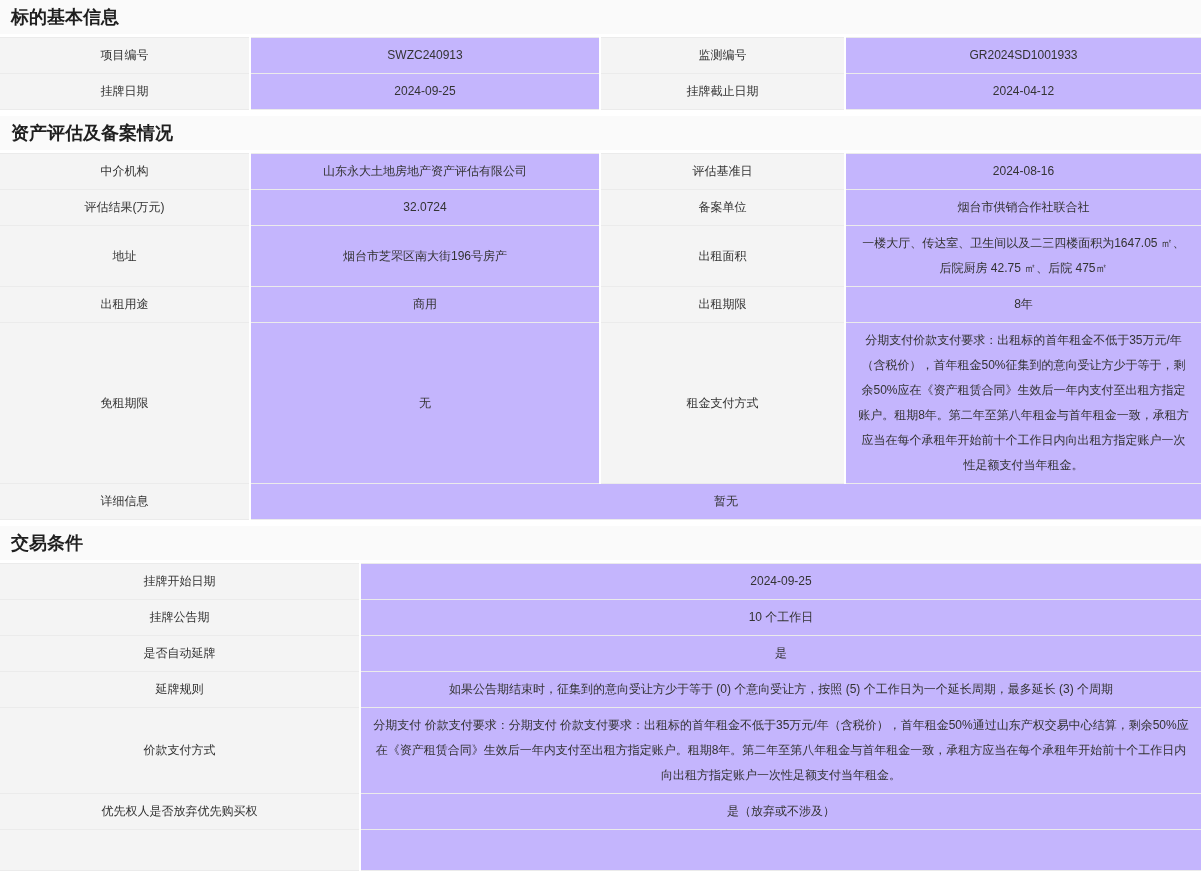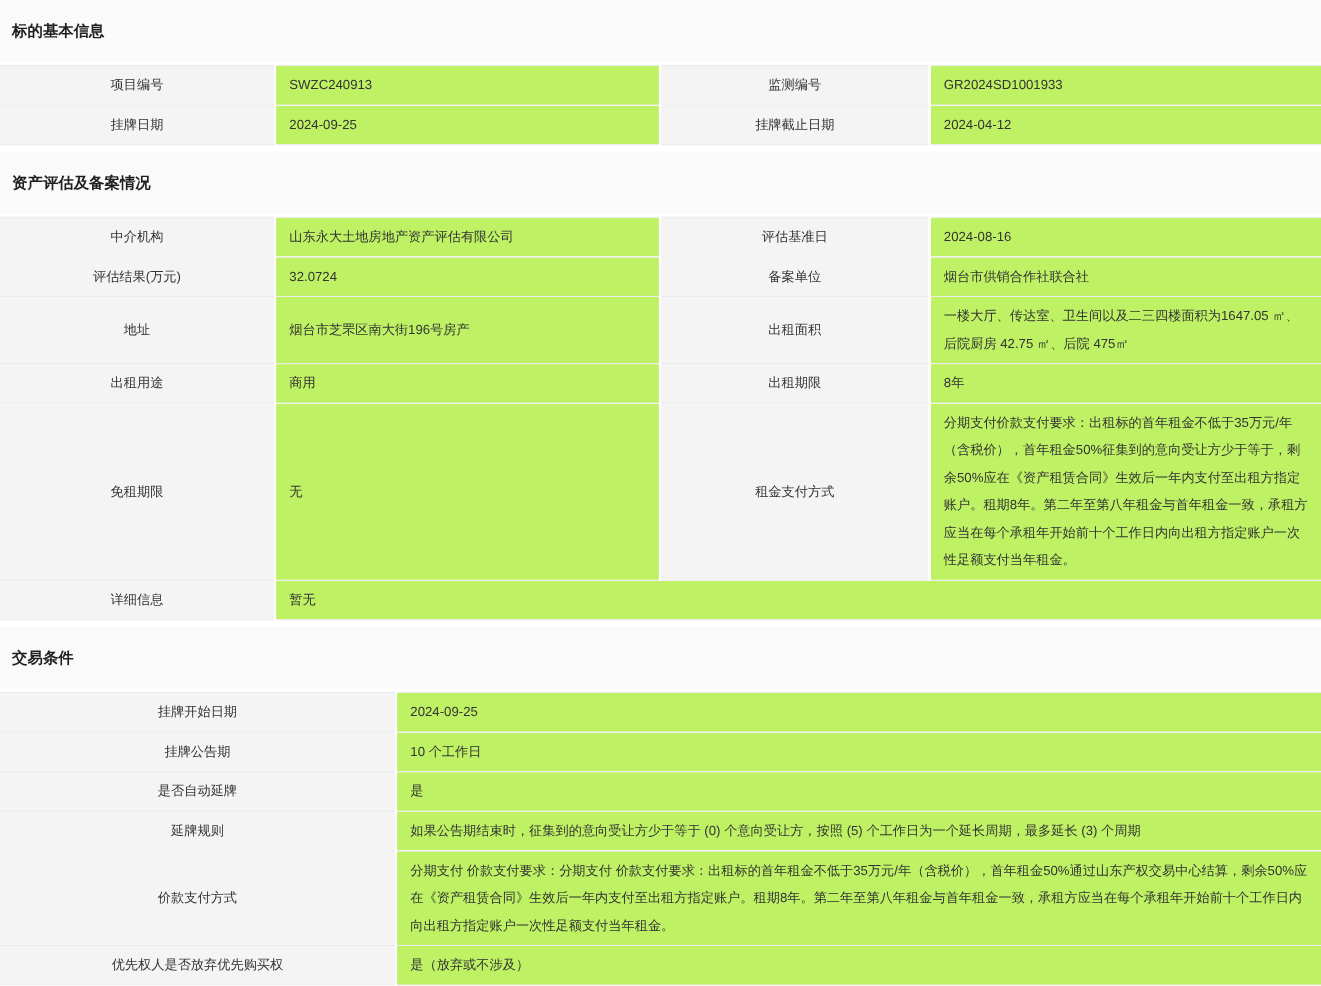--- a/index.html
+++ b/index.html
@@ -12,23 +12,23 @@
     font-family: "Liberation Sans", "DejaVu Sans", sans-serif;
     color: #333333;
     font-size: 14px;
   }
   .section { display: block; }
   .section + .section { margin-top: 6px; }
   .section-title {
     background: #fafafa;
     color: #1f1f1f;
     font-weight: bold;
-    font-size: 14px;
+    font-size: 18px;
     line-height: 16px;
-    padding: 20px 11px;
+    padding: 9px 11px;
     margin-bottom: 3px;
   }
   table.info-table {
     width: 1201px;
     table-layout: fixed;
     border-collapse: collapse;
     border-top: 1px solid #ebebeb;
     font-size: 12px;
   }
   table.info-table td {
@@ -37,22 +37,22 @@
     line-height: 25px;
     padding: 5px 12px;
     overflow: hidden;
   }
   td.cell-label {
     background: #f4f4f4;
     text-align: center;
     color: #333333;
   }
   td.cell-value {
-    background: #bef264;
-    text-align: left;
+    background: #c4b5fd;
+    text-align: center;
     color: #333333;
   }
   
   td.gap-left { border-left: 2px solid #ffffff; }
   td.break-all { word-break: break-all; }
   tr.partial-row td { height: 30px; }
 </style>
 </head>
 <body>
 

